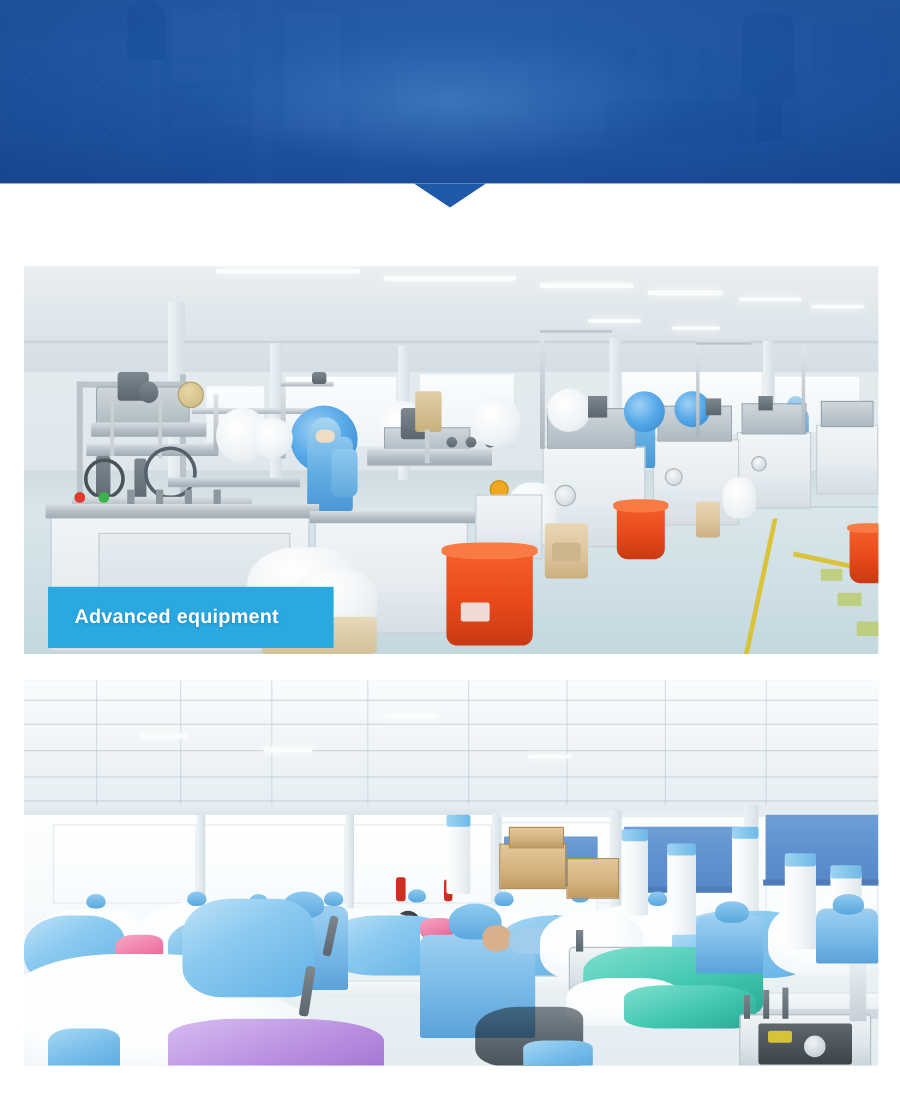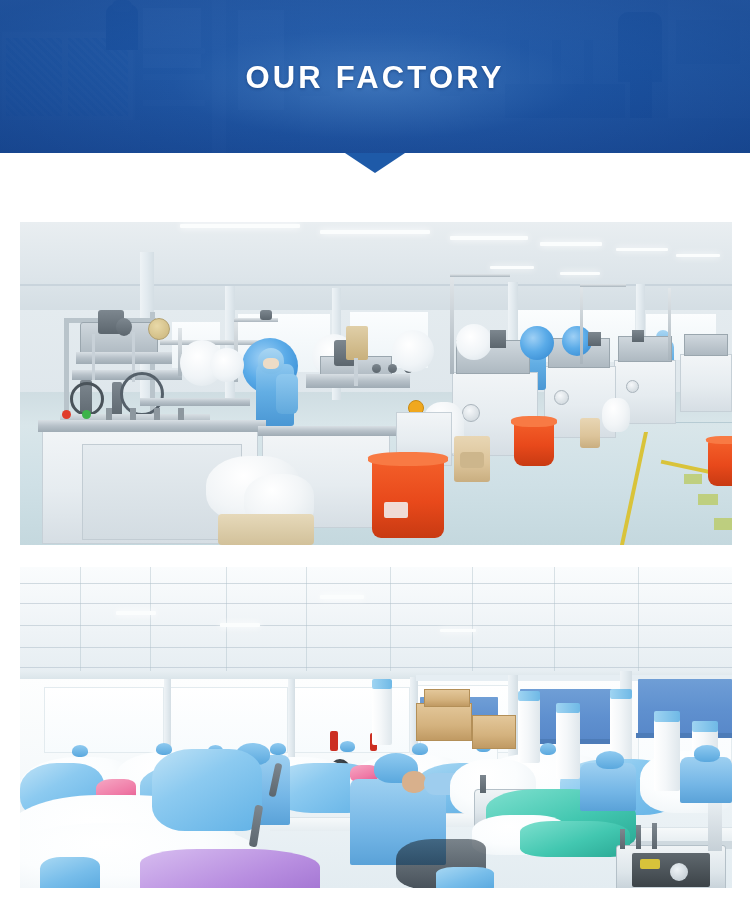--- a/index.html
+++ b/index.html
@@ -168,21 +168,20 @@
       <div class="bp s" style="left:505px;top:84px;width:120px;height:38px;background:#7e94ab"></div>
       <div class="bp s" style="left:618px;top:12px;width:44px;height:70px;background:#6f87a2;border-radius:10px 10px 0 0"></div>
       <div class="bp s" style="left:630px;top:70px;width:22px;height:60px;background:#5e7697"></div>
       <div class="bp s" style="left:668px;top:0;width:82px;height:120px;background:#cdd8e1"></div>
       <div class="bp s" style="left:676px;top:20px;width:64px;height:44px;background:#aebecd"></div>
       <div class="bp s" style="left:460px;top:118px;width:290px;height:35px;background:#b7c4d0"></div>
       <div class="bp s" style="left:300px;top:96px;width:160px;height:57px;background:linear-gradient(180deg,#cdd9e3,#b9c7d3)"></div>
     </div>
     <div class="banner-tint"></div>
     <div class="banner-vignette"></div>
-    <div class="banner-title">OUR FACTORY</div>
   </div>
   <div class="chevron"></div>
 
   <div class="photo" id="photo-equipment">
     <div class="s eq-ceiling"></div>
     <div class="s eq-backwall"></div>
     <div class="s eq-floor"></div>
 
     <div class="s ceil-light" style="left:300px;top:8px;width:110px;height:4px"></div>
     <div class="s ceil-light" style="left:430px;top:14px;width:78px;height:4px"></div>
@@ -310,20 +309,23 @@
 
     <div class="s sack" style="left:186px;top:234px;width:94px;height:66px"></div>
     <div class="s sack" style="left:224px;top:252px;width:70px;height:54px"></div>
     <div class="s sackbase" style="left:198px;top:292px;width:96px;height:31px"></div>
     <div class="s bucket-orange" style="left:352px;top:236px;width:72px;height:80px"></div>
     <div class="s bucket-rim" style="left:348px;top:230px;width:80px;height:14px"></div>
     <div class="s" style="left:364px;top:280px;width:24px;height:16px;background:#f2f6f8;opacity:.85;border-radius:2px"></div>
     <div class="s bucket-orange" style="left:688px;top:218px;width:34px;height:46px"></div>
     <div class="s bucket-rim" style="left:686px;top:214px;width:38px;height:8px"></div>
 
+    <div class="badge" id="badge-advanced">
+      <span>Advanced equipment</span>
+    </div>
   </div>
 
   <div class="photo" id="photo-workers">
     <div class="s wk-ceiling"></div>
     <div class="s wk-wall"></div>
     <div class="s wk-floorzone"></div>
 
     <div class="s ceil-grid-h" style="left:0;top:16px;width:712px"></div>
     <div class="s ceil-grid-h" style="left:0;top:36px;width:712px"></div>
     <div class="s ceil-grid-h" style="left:0;top:58px;width:712px"></div>

